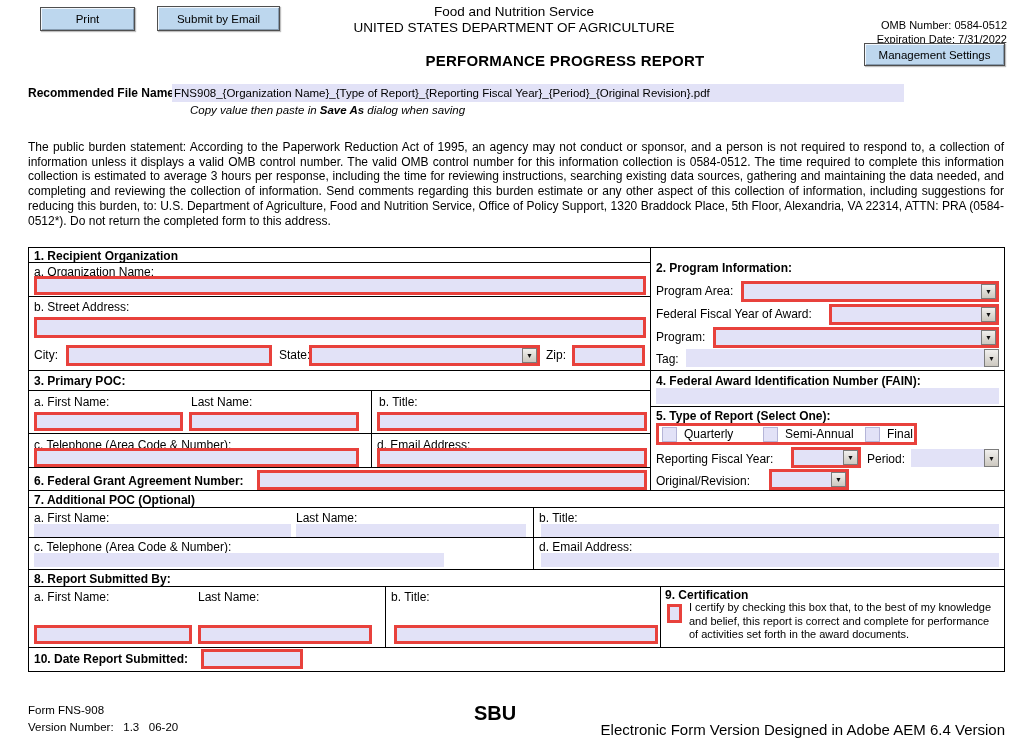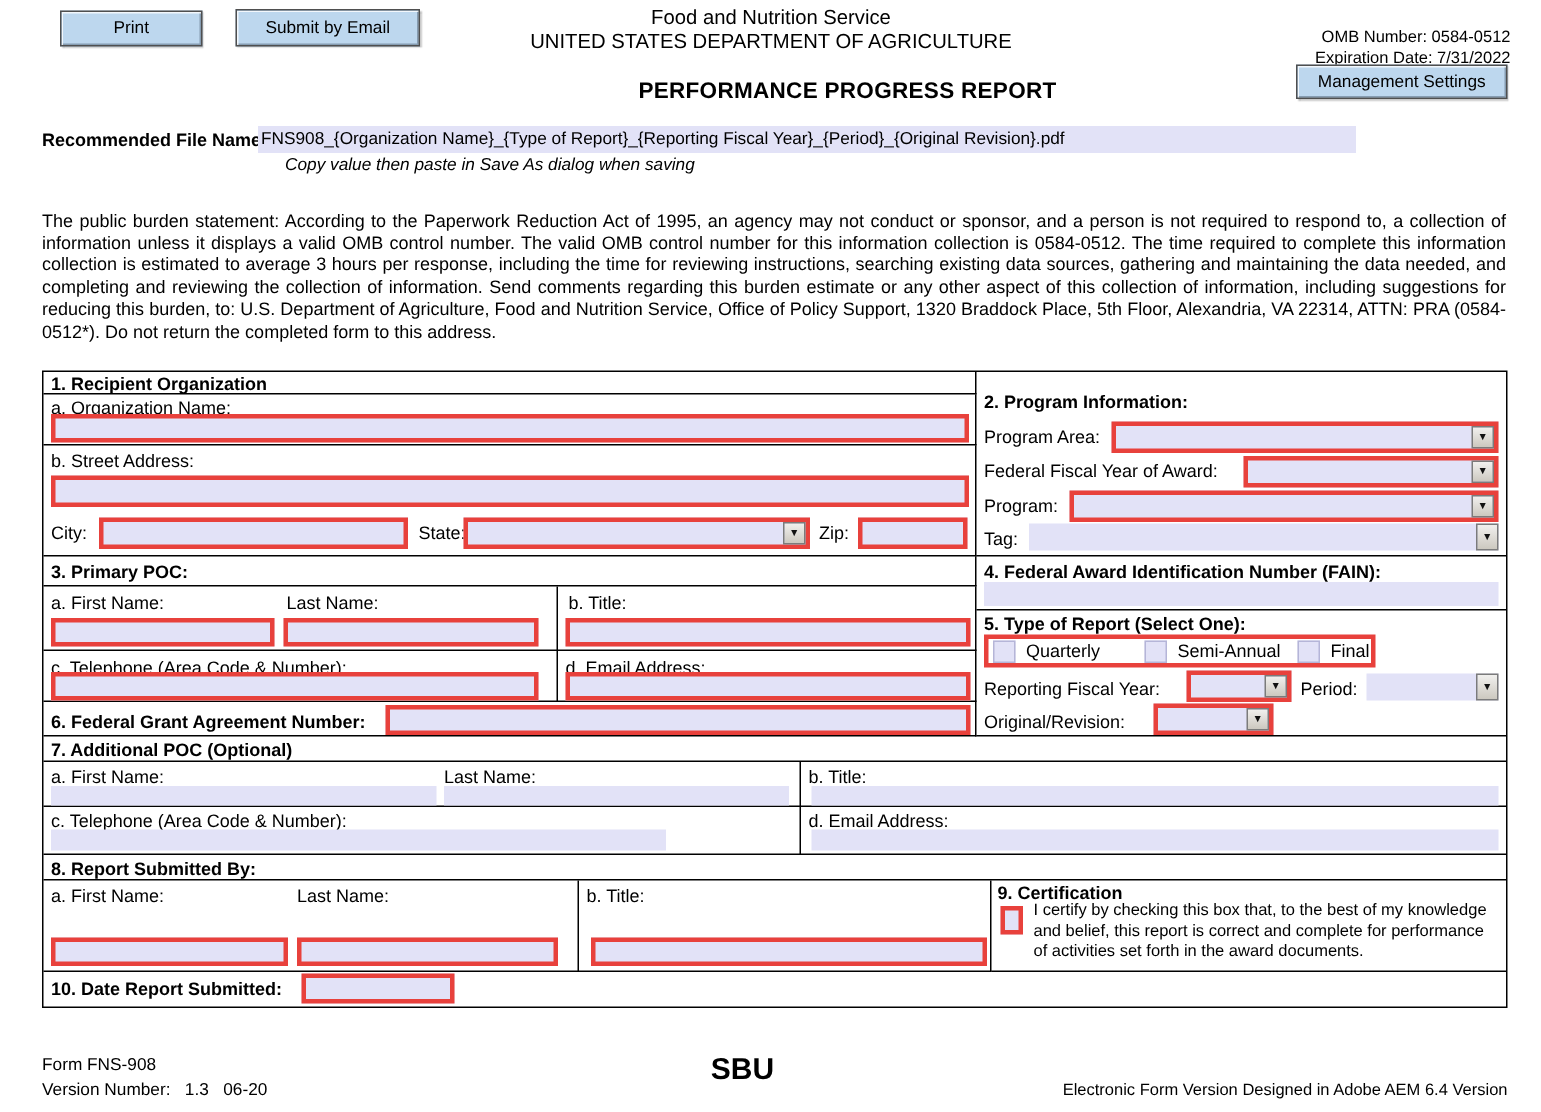--- a/index.html
+++ b/index.html
@@ -40,21 +40,21 @@
   <div class="abs" style="left:315px;top:52px;width:500px;text-align:center;font-weight:bold;font-size:15px;letter-spacing:.2px;">PERFORMANCE PROGRESS REPORT</div>
 
   <div class="abs" style="right:20px;top:6px;text-align:right;font-size:11px;line-height:14px;margin-top:12px;">
     <div>OMB Number: 0584-0512</div>
     <div>Expiration Date: 7/31/2022</div>
   </div>
   <div class="btn" style="left:864px;top:43px;width:141px;height:23px;">Management Settings</div>
 
   <div class="h" style="left:28px;top:86px;">Recommended File Name:</div>
   <div class="abs" style="left:172px;top:84px;width:732px;height:18px;background:var(--fld);font-size:11.5px;line-height:18px;padding-left:2px;white-space:nowrap;overflow:hidden;">FNS908_{Organization Name}_{Type of Report}_{Reporting Fiscal Year}_{Period}_{Original Revision}.pdf</div>
-  <div class="abs" style="left:190px;top:104px;font-size:11.5px;font-style:italic;white-space:nowrap;"><span>Copy value then paste in </span><span style="font-weight:normal;">Save As</span><span> dialog when saving</span></div>
+  <div class="abs" style="left:190px;top:104px;font-size:11.5px;font-style:italic;white-space:nowrap;"><span>Copy value then paste in </span><span style="font-weight:bold;">Save As</span><span> dialog when saving</span></div>
 
   <div class="abs" style="left:28px;top:140px;width:976px;font-size:12px;line-height:14.7px;text-align:justify;">The public burden statement: According to the Paperwork Reduction Act of 1995, an agency may not conduct or sponsor, and a person is not required to respond to, a collection of information unless it displays a valid OMB control number. The valid OMB control number for this information collection is 0584-0512. The time required to complete this information collection is estimated to average 3 hours per response, including the time for reviewing instructions, searching existing data sources, gathering and maintaining the data needed, and completing and reviewing the collection of information. Send comments regarding this burden estimate or any other aspect of this collection of information, including suggestions for reducing this burden, to: U.S. Department of Agriculture, Food and Nutrition Service, Office of Policy Support, 1320 Braddock Place, 5th Floor, Alexandria, VA 22314, ATTN: PRA (0584-0512*). Do not return the completed form to this address.</div>
 
   <div class="tbl">
 
     <div class="cell bR bB" style="left:0;top:0;width:622px;height:15px;"></div>
     <div class="cell bR bB" style="left:0;top:15px;width:622px;height:34px;"></div>
     <div class="cell bR bB" style="left:0;top:49px;width:622px;height:74px;"></div>
     <div class="cell bR bB" style="left:0;top:123px;width:622px;height:20px;"></div>
     <div class="cell bR bB" style="left:0;top:143px;width:343px;height:43px;"></div>
@@ -172,15 +172,15 @@
     <div class="abs" style="left:638px;top:356px;width:15px;height:19px;background:var(--fld);border:3px solid var(--red);"></div>
     <div class="abs" style="left:660px;top:353px;width:312px;font-size:11px;line-height:13.5px;">I certify by checking this box that, to the best of my knowledge and belief, this report is correct and complete for performance of activities set forth in the award documents.</div>
 
     <div class="h" style="left:5px;top:404px;">10. Date Report Submitted:</div>
     <div class="tf req" style="left:172px;top:401px;width:102px;height:20px;"></div>
   </div>
 
   <div class="abs" style="left:28px;top:704px;font-size:11.5px;">Form FNS-908</div>
   <div class="abs" style="left:28px;top:721px;font-size:11.5px;white-space:pre;">Version Number:   1.3   06-20</div>
   <div class="abs" style="left:0;top:702px;width:990px;text-align:center;font-size:20px;font-weight:bold;">SBU</div>
-  <div class="abs" style="right:22px;top:721px;font-size:11px;">Electronic Form Version Designed in Adobe AEM 6.4 Version</div>
+  <div class="abs" style="right:22px;top:721px;font-size:15px;">Electronic Form Version Designed in Adobe AEM 6.4 Version</div>
 
 </div>
 
 </body></html>

